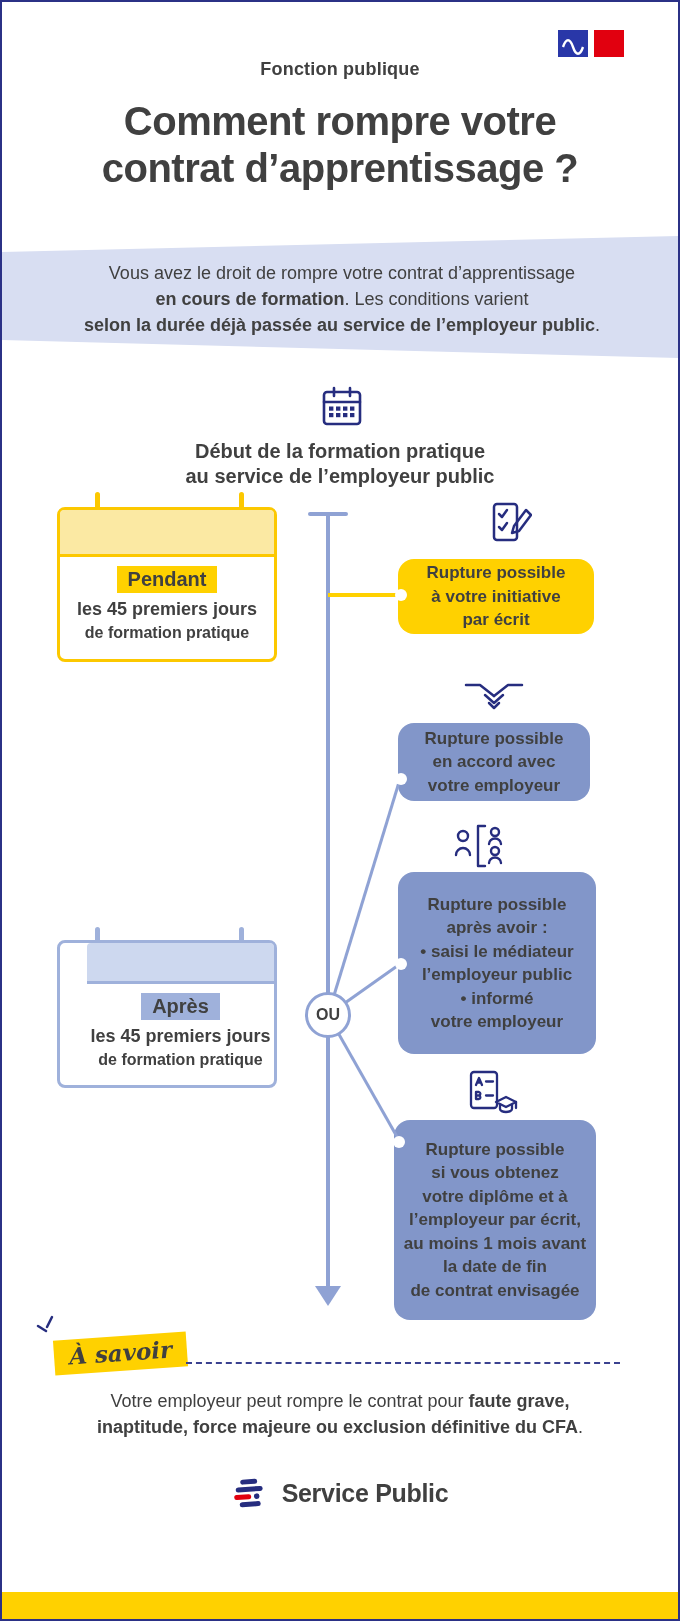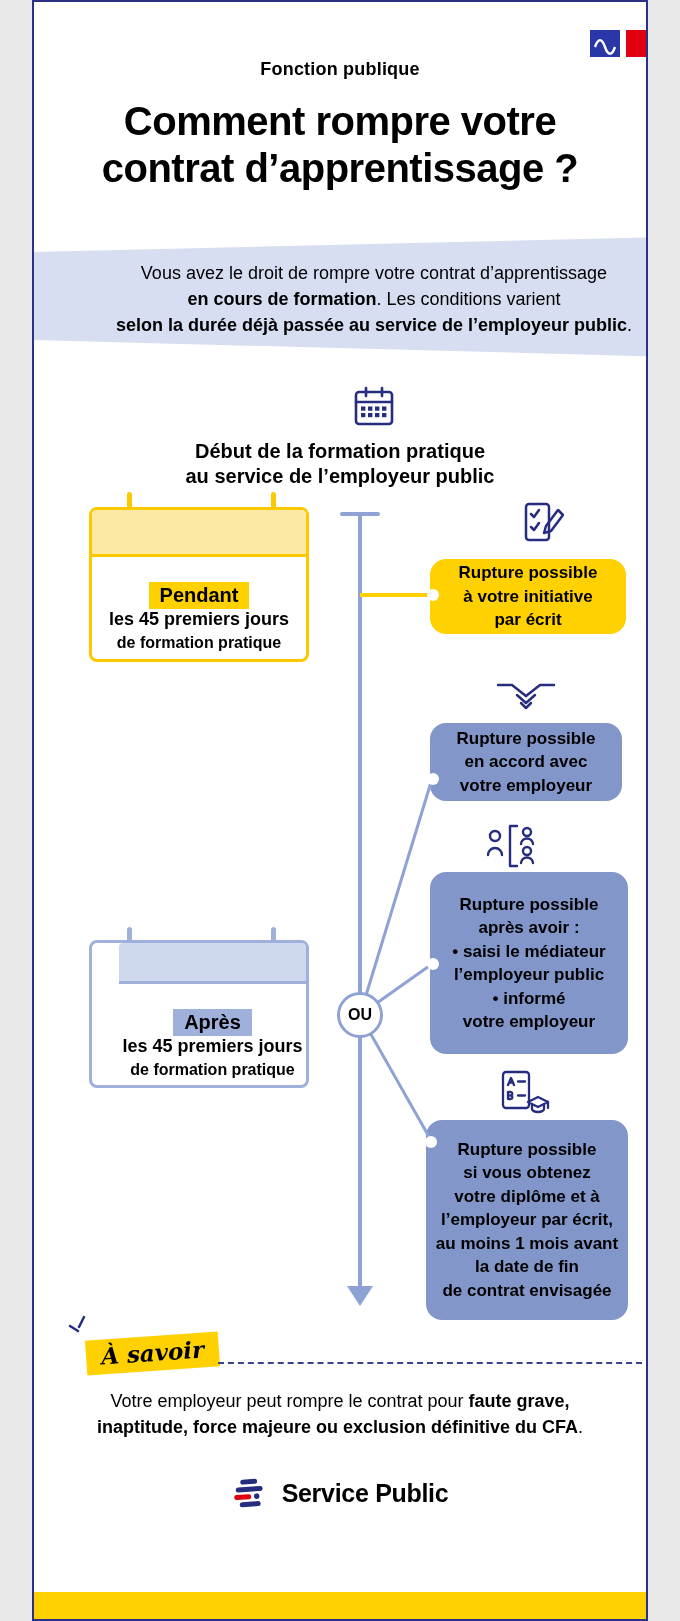--- a/index.html
+++ b/index.html
@@ -1,19 +1,19 @@
 <!DOCTYPE html>
 <html><head>
 <meta charset="utf-8">
 <style>
   html,body{margin:0;padding:0;background:#e9e9e9;}
   .canvas{
-    position:relative;width:616px;height:1621px;margin:0 auto;
+    position:relative;width:680px;height:1621px;margin:0 auto;
     background:#ffffff;border:2px solid #2b3186;box-sizing:border-box;
-    font-family:"Liberation Sans",sans-serif;color:#000000;overflow:hidden;
+    font-family:"Liberation Sans",sans-serif;color:#404040;overflow:hidden;
   }
   .abs{position:absolute;}
   .center{left:0;width:100%;text-align:center;}
 
   
   .kicker{top:57px;font-size:18px;font-weight:700;letter-spacing:.2px;}
   .title{top:96px;font-size:40px;line-height:47px;font-weight:700;letter-spacing:-.5px;}
 
   
   .banner{
@@ -26,24 +26,24 @@
   
   .tl-heading{top:437px;font-size:20px;line-height:25px;font-weight:700;}
 
   
   .card{background:#fff;border-radius:8px;text-align:center;box-sizing:border-box;}
   .card-yellow{border:3px solid #fcc800;}
   .card-blue{border:3px solid #9fb1db;}
   .card-head{border-radius:4px 4px 0 0;}
   .head-yellow{height:44px;background:#fbe9a3;border-bottom:3px solid #fcc800;}
   .head-blue{height:38px;background:#cdd8ef;border-bottom:3px solid #9fb1db;}
-  .hl{display:inline-block;font-weight:700;font-size:20px;padding:2px 11px;margin-top:25px;}
+  .hl{display:inline-block;font-weight:700;font-size:20px;padding:2px 11px;margin-top:9px;}
   .hl-yellow{background:#ffd100;}
   .hl-blue{background:#9fb1db;}
-  .card-line1{font-weight:700;font-size:18px;}
+  .card-line1{font-weight:700;font-size:18px;margin-top:6px;}
   .card-line2{font-weight:700;font-size:16px;margin-top:4px;}
   .ring{width:5px;border-radius:3px;}
   .ring-yellow{height:34px;background:#fcc800;}
   .ring-blue{height:30px;background:#9fb1db;}
 
   
   .bubble{
     border-radius:16px;box-sizing:border-box;display:flex;flex-direction:column;
     justify-content:center;text-align:center;font-weight:700;font-size:17px;line-height:23.5px;
   }

